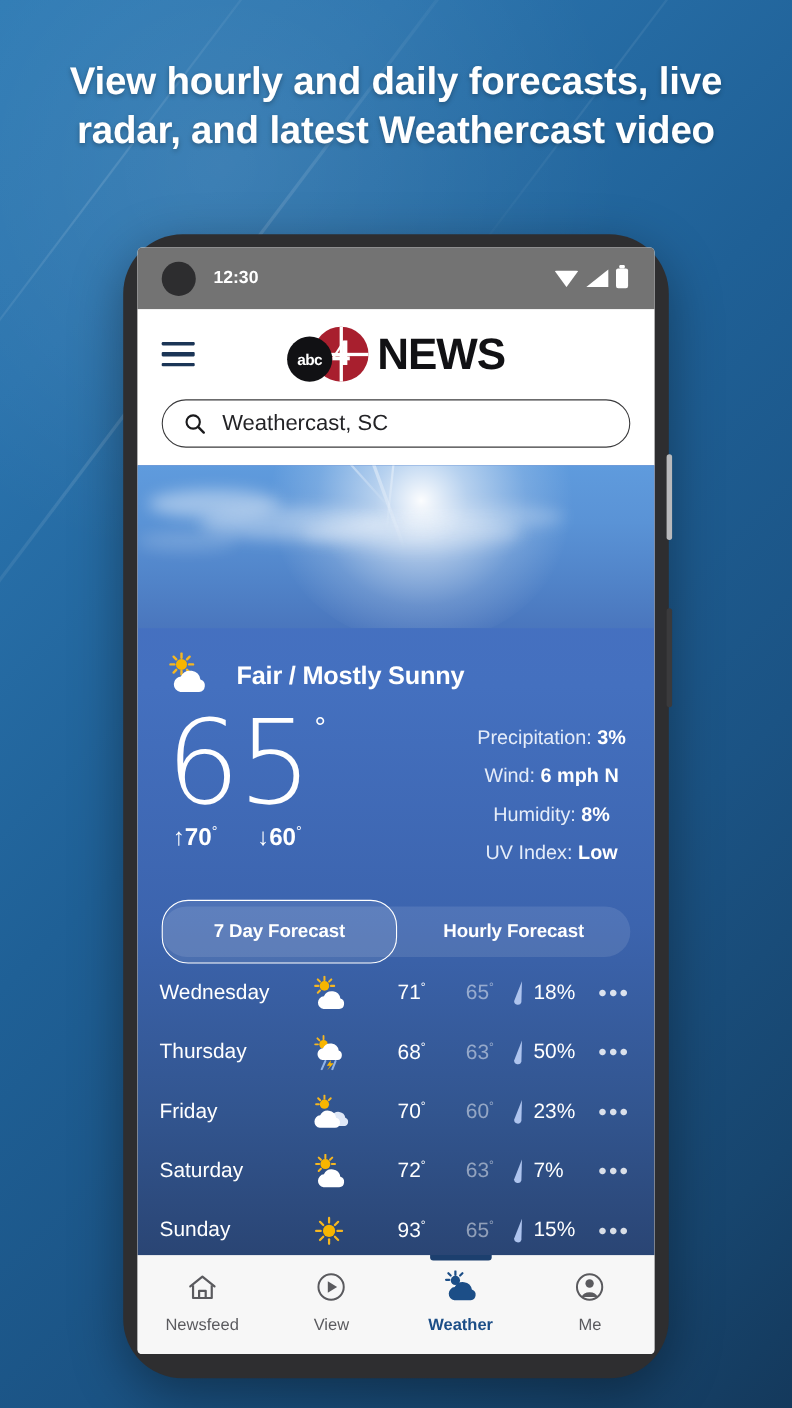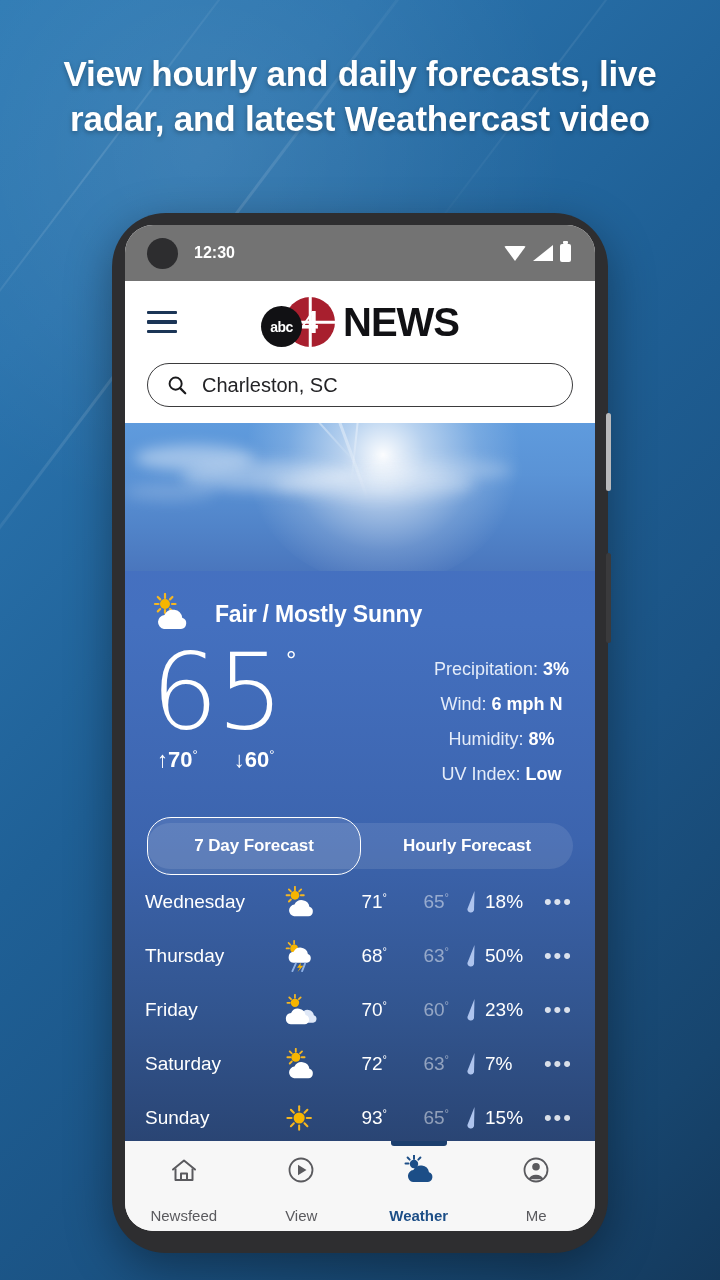--- a/index.html
+++ b/index.html
@@ -52,21 +52,21 @@
     position: absolute;
     left: 112px; top: 213px;
     width: 496px; height: 1040px;
     background: #2e2e30;
     border-radius: 54px;
     box-shadow: 0 14px 46px rgba(0,0,0,0.36);
     padding: 12px 13px 22px 13px;
   }
   .phone-screen {
     width: 470px; height: 1006px;
-    border-radius: 28px;
+    border-radius: 4px;
     overflow: hidden;
     background: #ffffff;
     position: relative;
     display: flex;
     flex-direction: column;
   }
   .side-btn {
     position: absolute; right: -3px;
     width: 5px; border-radius: 3px;
   }
@@ -275,21 +275,21 @@
   
   .bottom-nav {
     flex: 0 0 auto;
     height: 90px;
     background: #f7f7f7;
     display: flex; align-items: flex-start;
     padding-top: 12px;
   }
   .nav-item {
     flex: 1 1 0;
-    display: flex; flex-direction: column; align-items: center; gap: 20px;
+    display: flex; flex-direction: column; align-items: center; gap: 9px;
     cursor: pointer; position: relative;
   }
   .nav-label { font-size: 15px; color: #5a5a5e; }
   .nav-item.active .nav-label { color: #1c4e87; font-weight: bold; }
   .nav-indicator {
     position: absolute; top: -12px; width: 56px; height: 5px;
     background: #1c3f6e; border-radius: 0 0 3px 3px;
   }
   .nav-icon { height: 34px; display: flex; align-items: center; justify-content: center; }
 </style>
@@ -338,21 +338,21 @@
           </div>
         </div>
 
         <div class="search-bar">
           <span class="search-icon">
             <svg width="22" height="22" viewBox="0 0 24 24">
               <circle cx="10.5" cy="10.5" r="6.6" fill="none" stroke="#1a1a1c" stroke-width="2.1"></circle>
               <line x1="15.4" y1="15.4" x2="21" y2="21" stroke="#1a1a1c" stroke-width="2.4" stroke-linecap="round"></line>
             </svg>
           </span>
-          <span class="search-value" title="Search location">Charleston, SC</span>
+          <span class="search-value" title="Search location">Weathercast, SC</span>
         </div>
       </div>
 
       <div class="weather-body">
 
         <div class="sky">
           <div class="sky-sun"></div>
           <div class="sky-ray ray1"></div>
           <div class="sky-ray ray2"></div>
           <div class="sky-ray ray3"></div>

